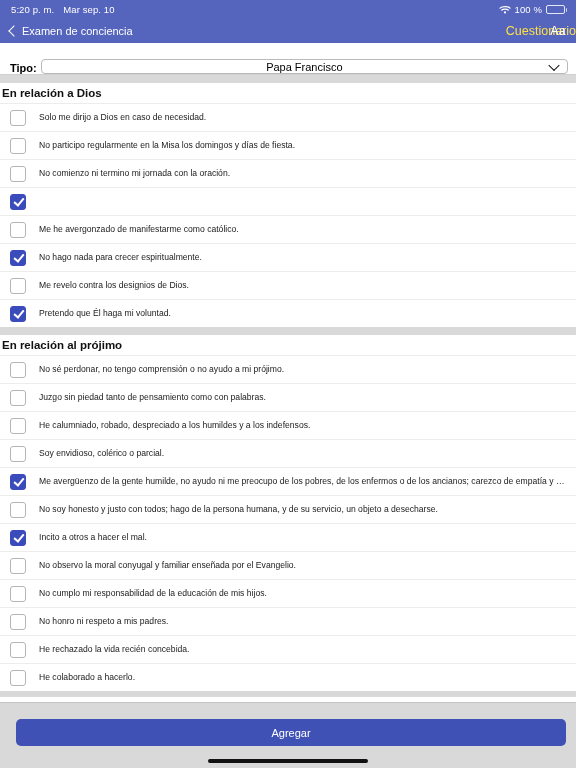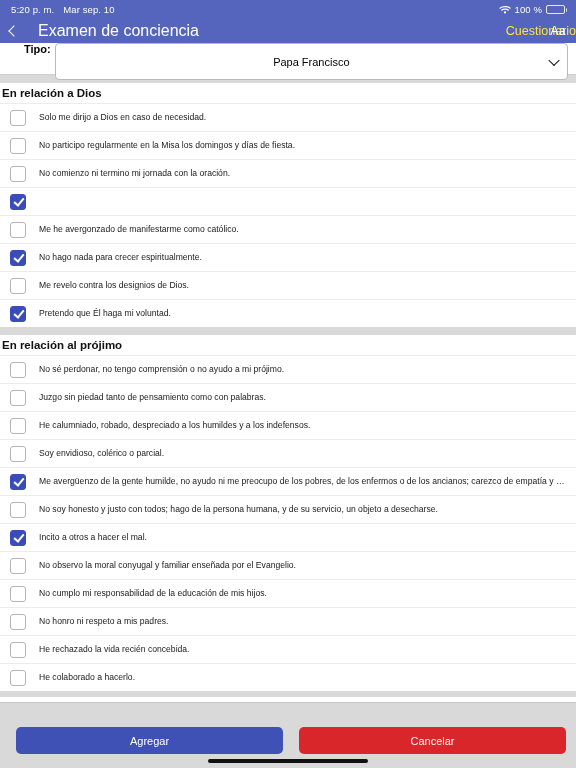--- a/index.html
+++ b/index.html
@@ -71,22 +71,22 @@
     background: #5564bd;
     color: #ffffff;
     display: flex;
     align-items: center;
     padding: 0 10px;
     position: relative;
   }
   .nav-back {
     display: flex;
     align-items: center;
-    gap: 19px;
-    font-size: 16px;
+    gap: 3px;
+    font-size: 11px;
     color: #ffffff;
     cursor: pointer;
     z-index: 2;
   }
   .chev-left {
     display: inline-block;
     width: 8px; height: 8px;
     border-left: 1.8px solid #fff;
     border-bottom: 1.8px solid #fff;
     transform: rotate(45deg);
@@ -109,33 +109,33 @@
     z-index: 2;
     letter-spacing: 0.2px;
   }
 
   
   .tipo-row {
     flex: 0 0 31px;
     height: 31px;
     background: #ffffff;
     display: flex;
-    align-items: flex-start;
-    padding: 0 8px 0 24px;
+    align-items: flex-end;
+    padding: 0 8px 0 10px;
     gap: 4px;
   }
   .tipo-label {
     font-size: 11px;
     font-weight: bold;
     color: #000000;
     flex: 0 0 auto;
   }
   .tipo-select {
     flex: 1 1 auto;
-    height: 37px;
+    height: 15px;
     border: 1px solid #b9b9b9;
     border-radius: 4px;
     background: #ffffff;
     display: flex;
     align-items: center;
     justify-content: center;
     position: relative;
     cursor: pointer;
     font-size: 11px;
     color: #000000;
@@ -231,21 +231,21 @@
     flex: 0 0 6px;
     background: #d9d9d9;
   }
 
   
   .footer {
     flex: 0 0 52px;
     height: 52px;
     background: #d9d9d9;
     display: flex;
-    align-items: flex-end;
+    align-items: center;
     gap: 16px;
     padding: 8px 10px 0 16px;
     border-top: 1px solid #c3c3c3;
   }
   .btn {
     flex: 1 1 0;
     height: 27px;
     border-radius: 5px;
     display: flex;
     align-items: center;
@@ -401,19 +401,18 @@
       </div>
       <div class="row">
         <div class="checkbox"></div>
         <div class="row-label">He colaborado a hacerlo.</div>
       </div>
       <div class="bottom-gap"></div>
     </div>
 
   <div class="footer">
     <button class="btn btn-primary">Agregar</button>
-    <button class="btn btn-danger">Cancelar</button>
   </div>
   <div class="home-indicator-wrap">
     <div class="home-indicator"></div>
   </div>
 
 </div>
 
 </body></html>

